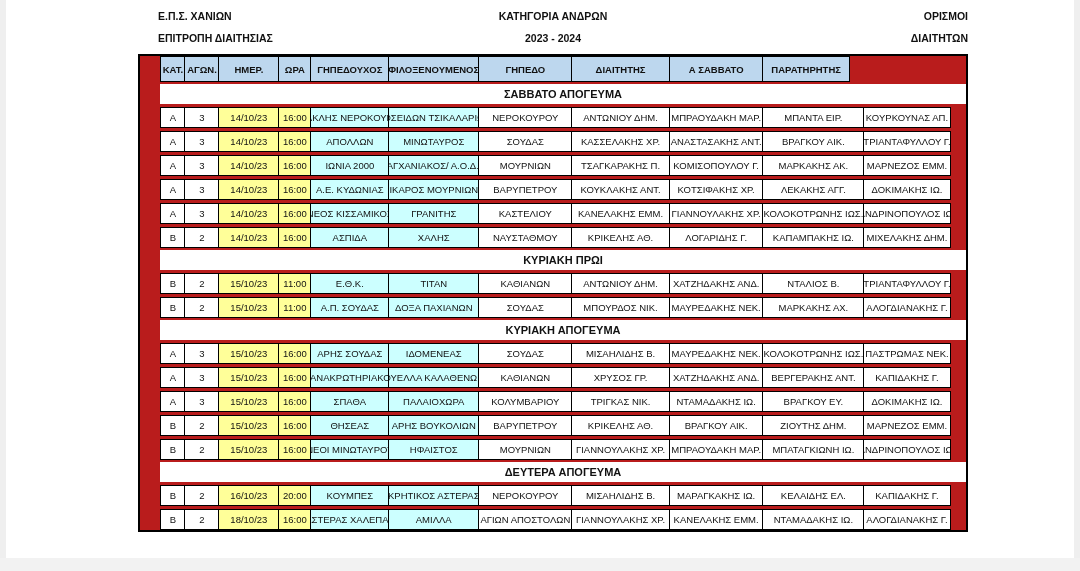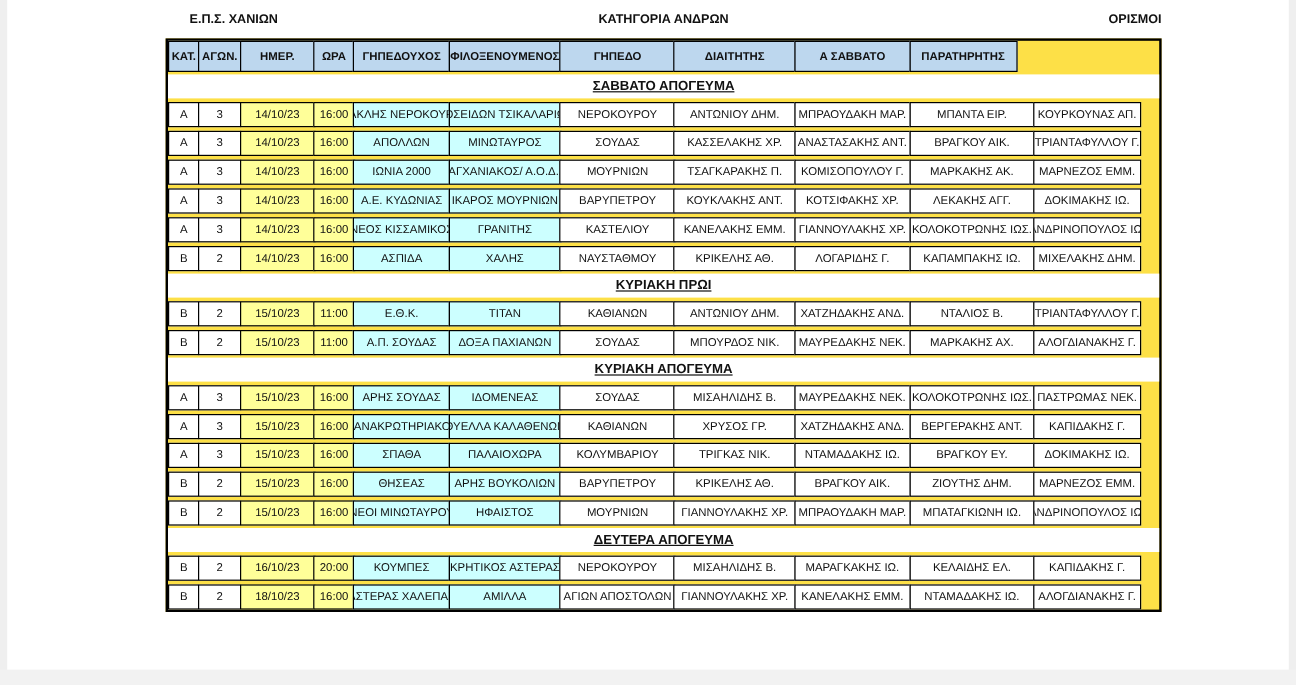--- a/index.html
+++ b/index.html
@@ -20,21 +20,22 @@
   .hdr-row {
     position:relative; height:14px; margin-bottom:8px;
     font-size:10.5px; font-weight:bold; color:#111;
   }
   .hdr-left   { position:absolute; left:0; top:0;margin-left:20px; }
   .hdr-center { position:absolute; left:0; right:0; top:0; text-align:center; }
   .hdr-right  { position:absolute; right:0; top:0; }
 
   .table-outer {
     border:2px solid var(--border,#000);
-    background:#fde047;
+    background:#b91c1c;
+    padding-left:20px;
   }
   .trow {
     display:flex; width:100%;
   }
   .tcell {
     border:1.5px solid var(--border,#000);
     display:flex; align-items:center; justify-content:center;
     text-align:center;
     font-size:9.5px; color:#111;
     height:21px;
@@ -49,38 +50,42 @@
     font-weight:bold; height:26px;
   }
   .data-row { margin-top:3px; }
   .data-row .c-date, .data-row .c-time { background:var(--date-fill,#FFFF99); }
   .data-row .c-home, .data-row .c-away { background:var(--team-fill,#CCFFFF); }
 
   .section-title {
     height:20px; line-height:20px; margin-top:2px;
     text-align:center; font-size:11px; font-weight:bold; color:#111;
     background:#fff;
-    text-decoration:underline;
   }
   .w0 {width:3.2%;} .w1{width:4.4%;} .w2{width:7.6%;} .w3{width:4.2%;}
   .w4{width:9.8%;} .w5{width:11.4%;} .w6{width:11.7%;} .w7{width:12.3%;}
   .w8{width:11.8%;} .w9{width:12.7%;} .w10{width:10.9%;text-align:right;}
 </style>
 </head>
 <body>
 
 <div class="edge edge-left"></div>
 <div class="edge edge-right"></div>
 <div class="edge edge-bottom"></div>
 
 <div class="content">
   <div class="hdr-row">
     <span class="hdr-left">Ε.Π.Σ. ΧΑΝΙΩΝ</span>
     <span class="hdr-center">ΚΑΤΗΓΟΡΙΑ ΑΝΔΡΩΝ</span>
     <span class="hdr-right">ΟΡΙΣΜΟΙ</span>
+  </div>
+  <div class="hdr-row">
+    <span class="hdr-left">ΕΠΙΤΡΟΠΗ ΔΙΑΙΤΗΣΙΑΣ</span>
+    <span class="hdr-center">2023 - 2024</span>
+    <span class="hdr-right">ΔΙΑΙΤΗΤΩΝ</span>
   </div>
 
   <div class="table-outer">
     <div class="trow head-row" id="colHeader">
         <div class="tcell w0">ΚΑΤ.</div>
         <div class="tcell w1">ΑΓΩΝ.</div>
         <div class="tcell w2">ΗΜΕΡ.</div>
         <div class="tcell w3">ΩΡΑ</div>
         <div class="tcell w4">ΓΗΠΕΔΟΥΧΟΣ</div>
         <div class="tcell w5">ΦΙΛΟΞΕΝΟΥΜΕΝΟΣ</div>

